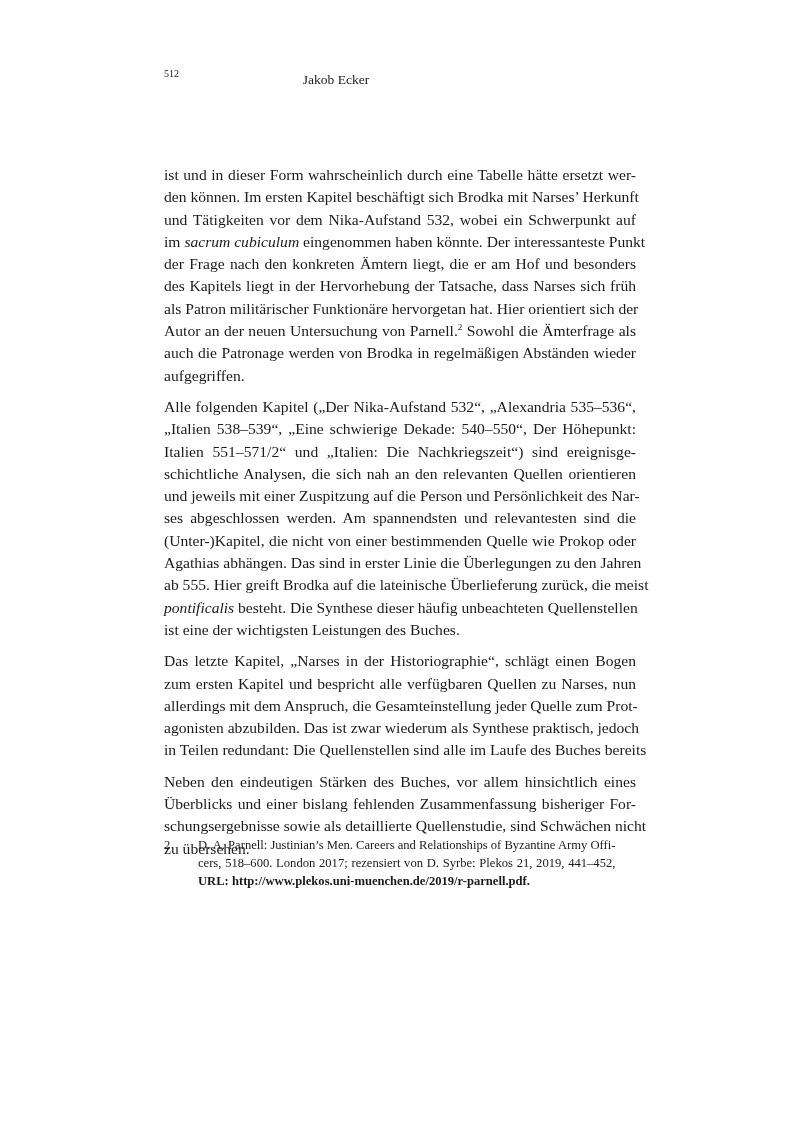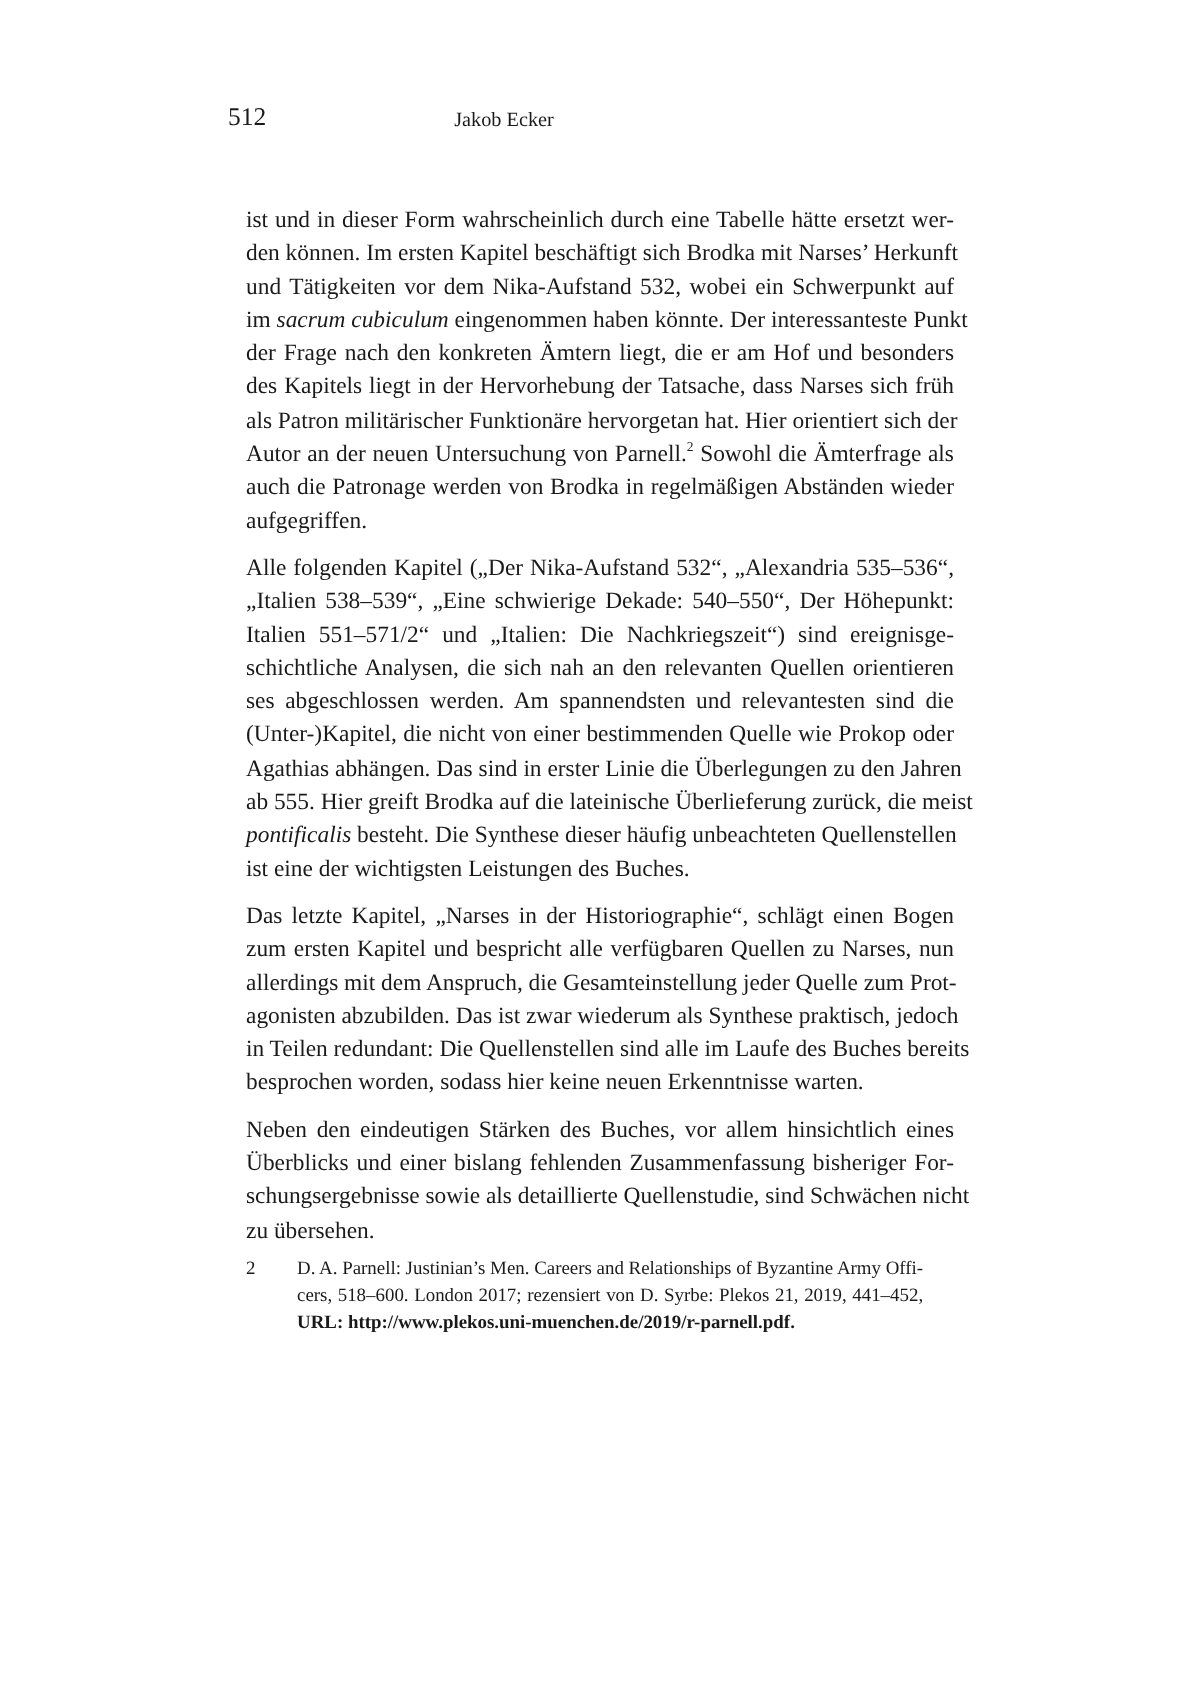--- a/index.html
+++ b/index.html
@@ -1,20 +1,20 @@
 <!DOCTYPE html>
 <html><head>
 <meta charset="utf-8">
 <style>
   html, body { margin: 0; padding: 0; background: #ffffff; }
   body { width: 799px; height: 1131px; position: relative; overflow: hidden;
          font-family: "Liberation Serif", "DejaVu Serif", serif; color: #1a1a1a; }
-  .page-number { position: absolute; left: 152px; top: 68px; font-size: 17px; }
+  .page-number { position: absolute; left: 164px; top: 68px; font-size: 10px; }
   .running-head { position: absolute; left: 0; width: 672px; top: 72px; text-align: center; font-size: 13.5px; }
-  .body-text { position: absolute; left: 164px; width: 472px; top: 136px; font-family: Liberation Serif, serif; }
+  .body-text { position: absolute; left: 164px; width: 472px; top: 164px; font-family: Liberation Serif, serif; }
   .para { margin: 0 0 9px 0; font-size: 15.6px; line-height: 22.3px; text-align: justify; hyphens: manual; }
   .para .line { display: block; text-align: justify; text-align-last: justify; white-space: nowrap; }
   .para .line.last { text-align-last: left; }
   sup { font-size: 9px; line-height: 0; }
   .footnote { position: absolute; left: 164px; width: 472px; top: 836px; font-size: 12.6px; line-height: 18px; display: flex; }
   .fn-num { width: 34px; flex: 0 0 34px; }
   .fn-text .line { display: block; text-align: justify; text-align-last: justify; white-space: nowrap; }
   .fn-text .line.last { text-align-last: left; font-weight: bold; }
   em { font-style: italic; }
 </style>
@@ -36,35 +36,35 @@
     <span class="line"><span>Autor an der neuen Untersuchung von Parnell.</span><sup>2</sup><span> Sowohl die Ämterfrage als</span></span>
     <span class="line">auch die Patronage werden von Brodka in regelmäßigen Abständen wieder</span>
     <span class="line last">aufgegriffen.</span>
   </p>
 
   <p class="para">
     <span class="line">Alle folgenden Kapitel („Der Nika-Aufstand 532“, „Alexandria 535–536“,</span>
     <span class="line">„Italien 538–539“, „Eine schwierige Dekade: 540–550“, Der Höhepunkt:</span>
     <span class="line">Italien 551–571/2“ und „Italien: Die Nachkriegszeit“) sind ereignisge-</span>
     <span class="line">schichtliche Analysen, die sich nah an den relevanten Quellen orientieren</span>
+    <span class="line">und jeweils mit einer Zuspitzung auf die Person und Persönlichkeit des Nar-</span>
     <span class="line">ses abgeschlossen werden. Am spannendsten und relevantesten sind die</span>
     <span class="line">(Unter-)Kapitel, die nicht von einer bestimmenden Quelle wie Prokop oder</span>
     <span class="line">Agathias abhängen. Das sind in erster Linie die Überlegungen zu den Jahren</span>
     <span class="line">ab 555. Hier greift Brodka auf die lateinische Überlieferung zurück, die meist</span>
     <span class="line"><em>pontificalis</em><span> besteht. Die Synthese dieser häufig unbeachteten Quellenstellen</span></span>
     <span class="line last">ist eine der wichtigsten Leistungen des Buches.</span>
   </p>
 
   <p class="para">
     <span class="line">Das letzte Kapitel, „Narses in der Historiographie“, schlägt einen Bogen</span>
     <span class="line">zum ersten Kapitel und bespricht alle verfügbaren Quellen zu Narses, nun</span>
     <span class="line">allerdings mit dem Anspruch, die Gesamteinstellung jeder Quelle zum Prot-</span>
     <span class="line">agonisten abzubilden. Das ist zwar wiederum als Synthese praktisch, jedoch</span>
     <span class="line">in Teilen redundant: Die Quellenstellen sind alle im Laufe des Buches bereits</span>
-    <span class="line last">besprochen worden, sodass hier keine neuen Erkenntnisse warten.</span>
   </p>
 
   <p class="para">
     <span class="line">Neben den eindeutigen Stärken des Buches, vor allem hinsichtlich eines</span>
     <span class="line">Überblicks und einer bislang fehlenden Zusammenfassung bisheriger For-</span>
     <span class="line">schungsergebnisse sowie als detaillierte Quellenstudie, sind Schwächen nicht</span>
     <span class="line last">zu übersehen.</span>
   </p>
 </div>
 

